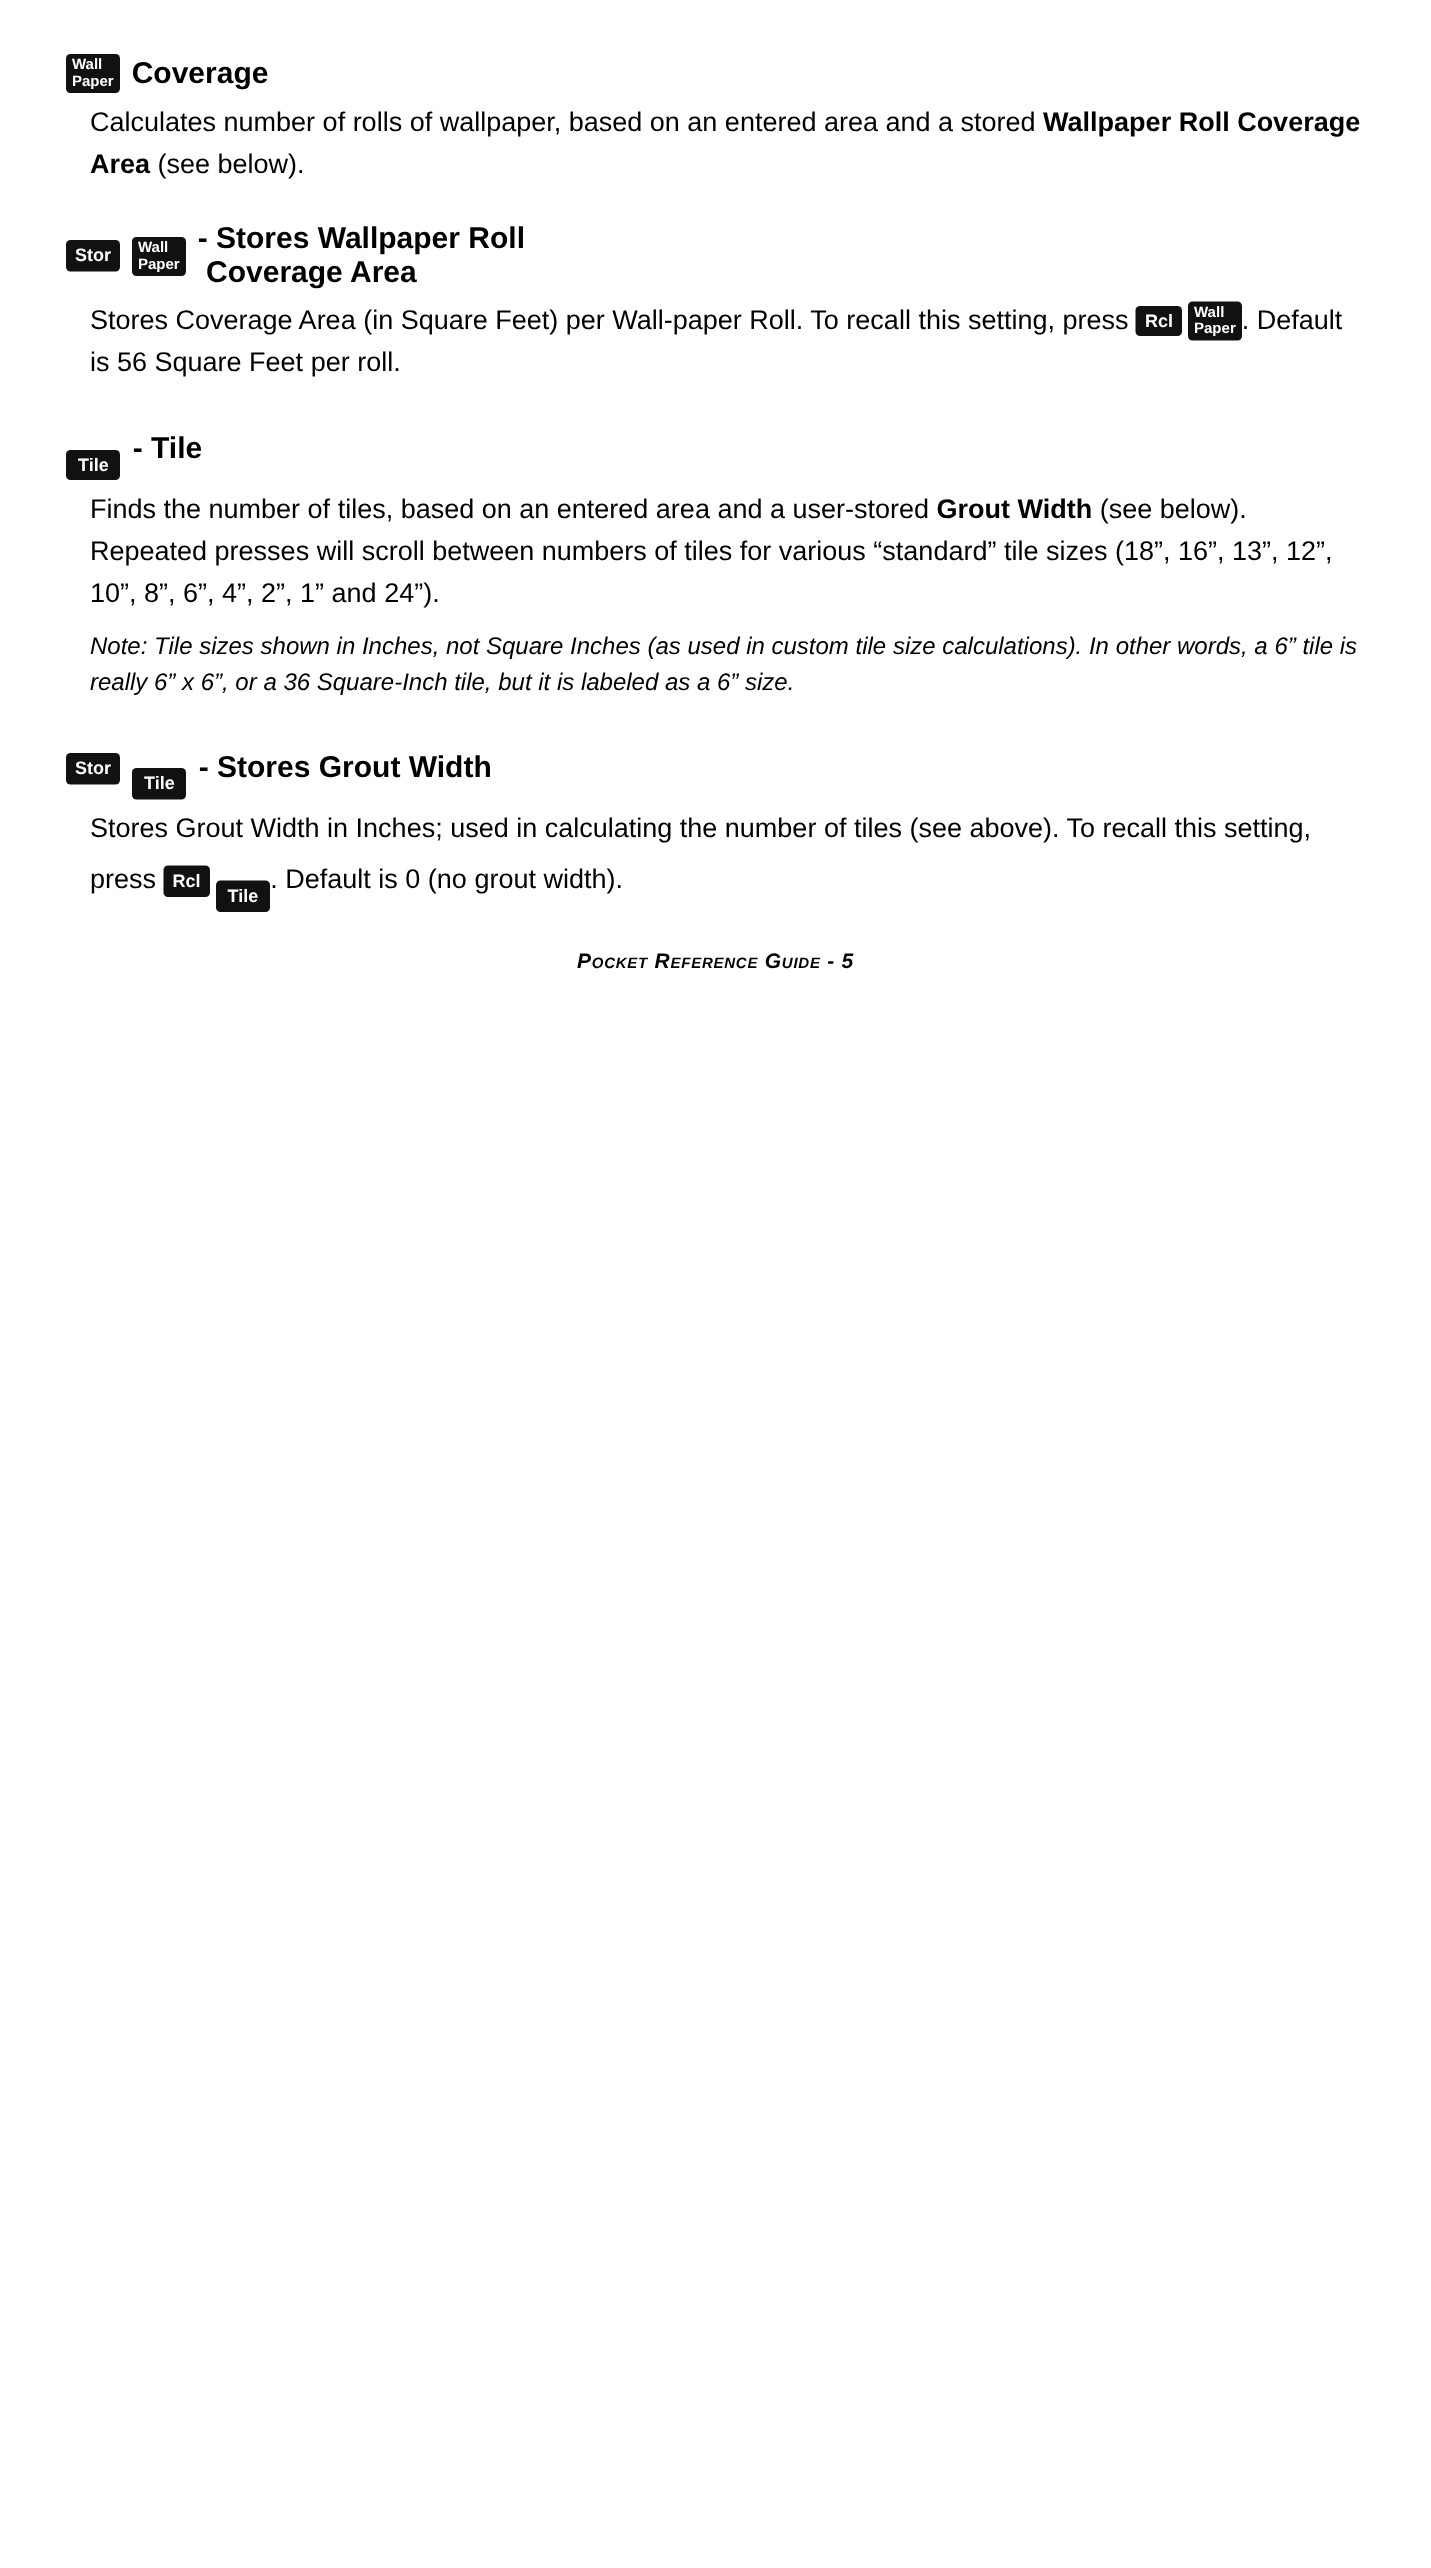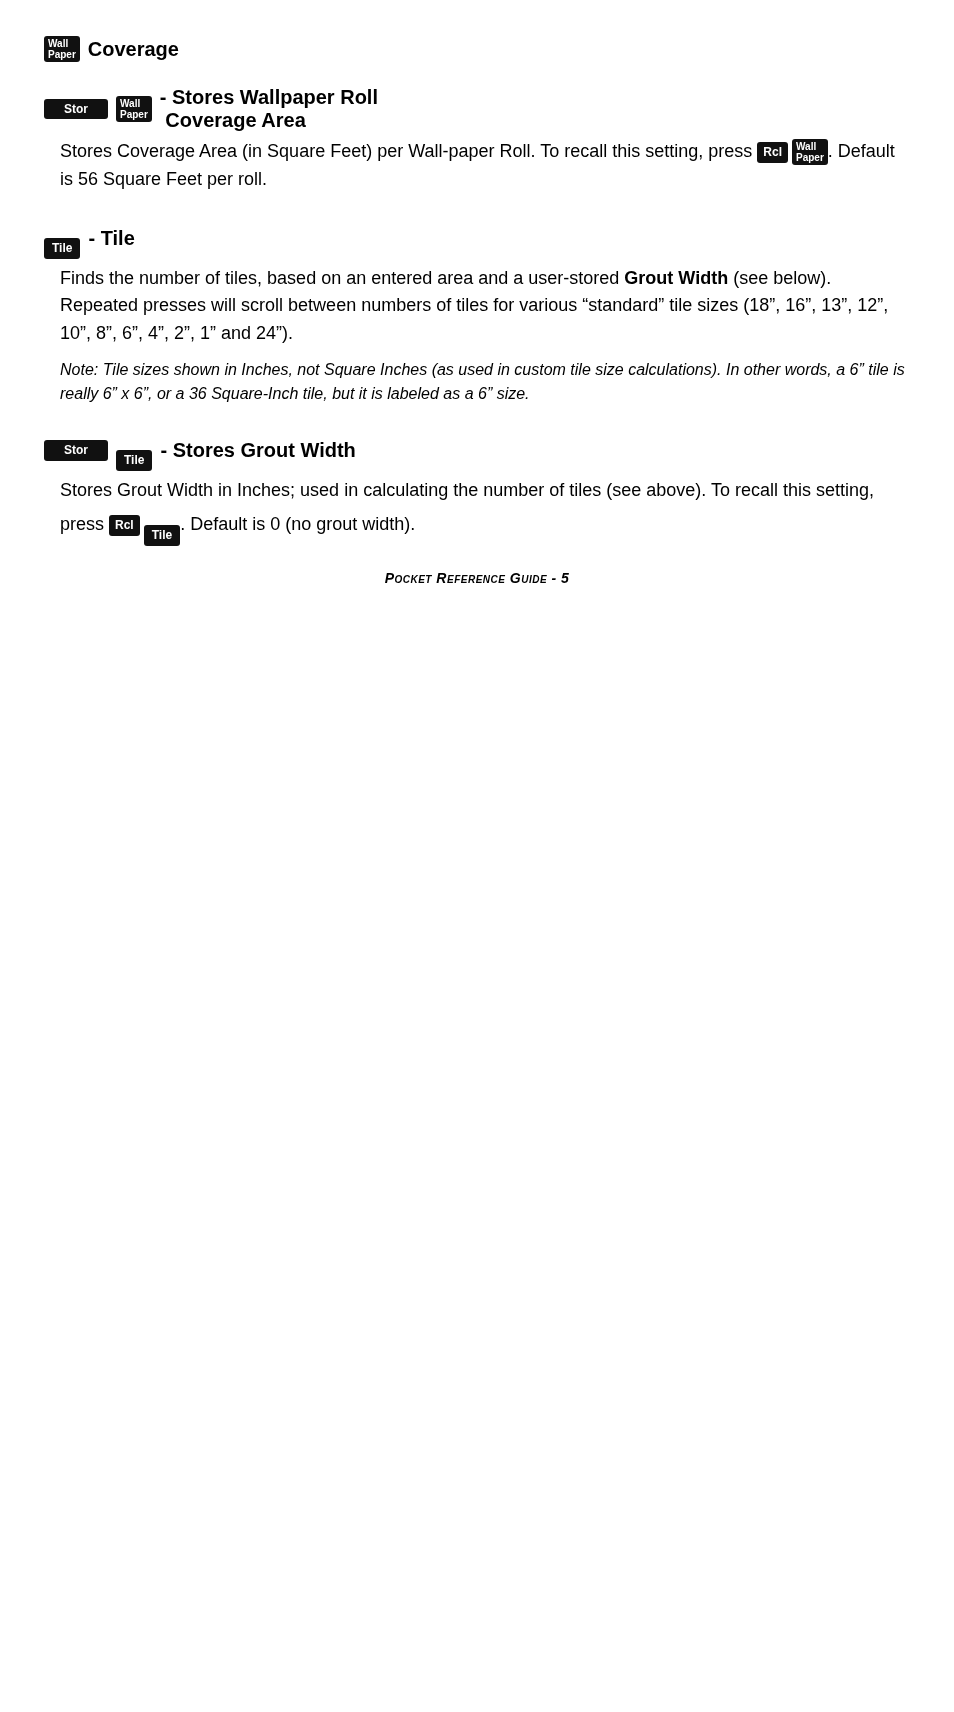--- a/index.html
+++ b/index.html
@@ -61,21 +61,21 @@
     }
 
     .key-badge-stor {
       display: inline-flex;
       align-items: center;
       justify-content: center;
       background: #111111;
       color: #ffffff;
       font-size: 12px;
       font-weight: bold;
-      padding: 2px 20px;
+      padding: 2px 6px;
       border-radius: 3px;
       line-height: 1.4;
     }
 
     .key-badge-rcl {
       display: inline-flex;
       align-items: center;
       justify-content: center;
       background: #111111;
       color: #ffffff;
@@ -146,20 +146,25 @@
 </head>
 <body>
 
 <div class="section">
   <div class="section-header">
     <span class="key-badge-wall">
       <span>Wall</span>
       <span>Paper</span>
     </span>
     <span class="section-title">Coverage</span>
+  </div>
+  <div class="section-body">
+    <p>
+      <span>Calculates number of rolls of wallpaper, based on an entered area and a stored </span><span class="bold-text">Wallpaper Roll Coverage Area</span><span> (see below).</span>
+    </p>
   </div>
 </div>
 
 <div class="section">
   <div class="stor-tile-header">
     <span class="key-badge-stor">Stor</span>
     <span class="key-badge-wall">
       <span>Wall</span>
       <span>Paper</span>
     </span>

